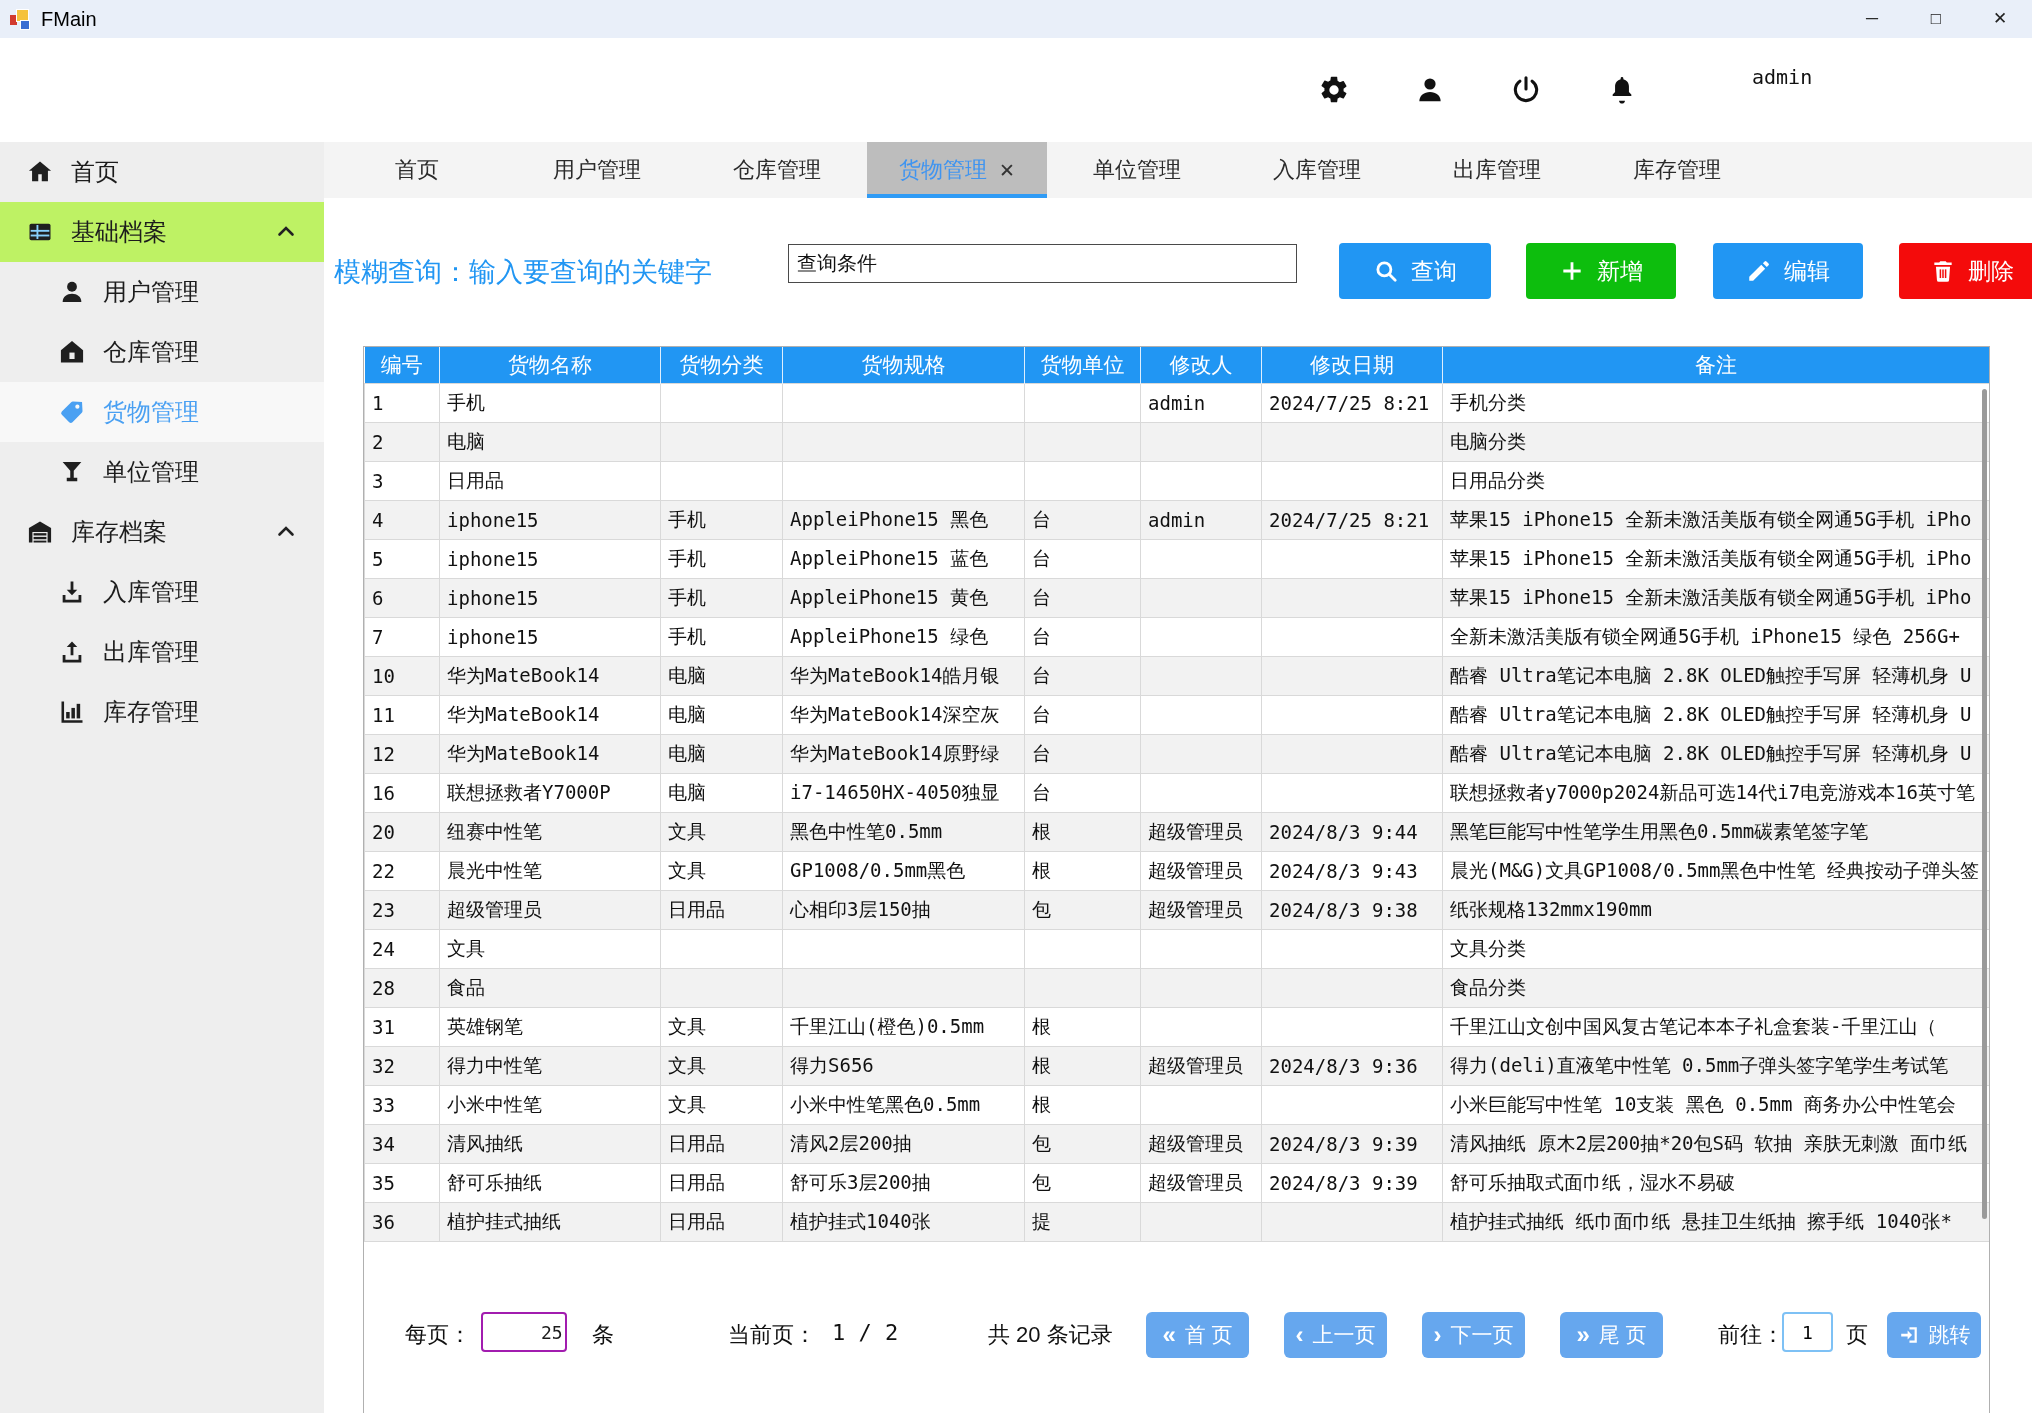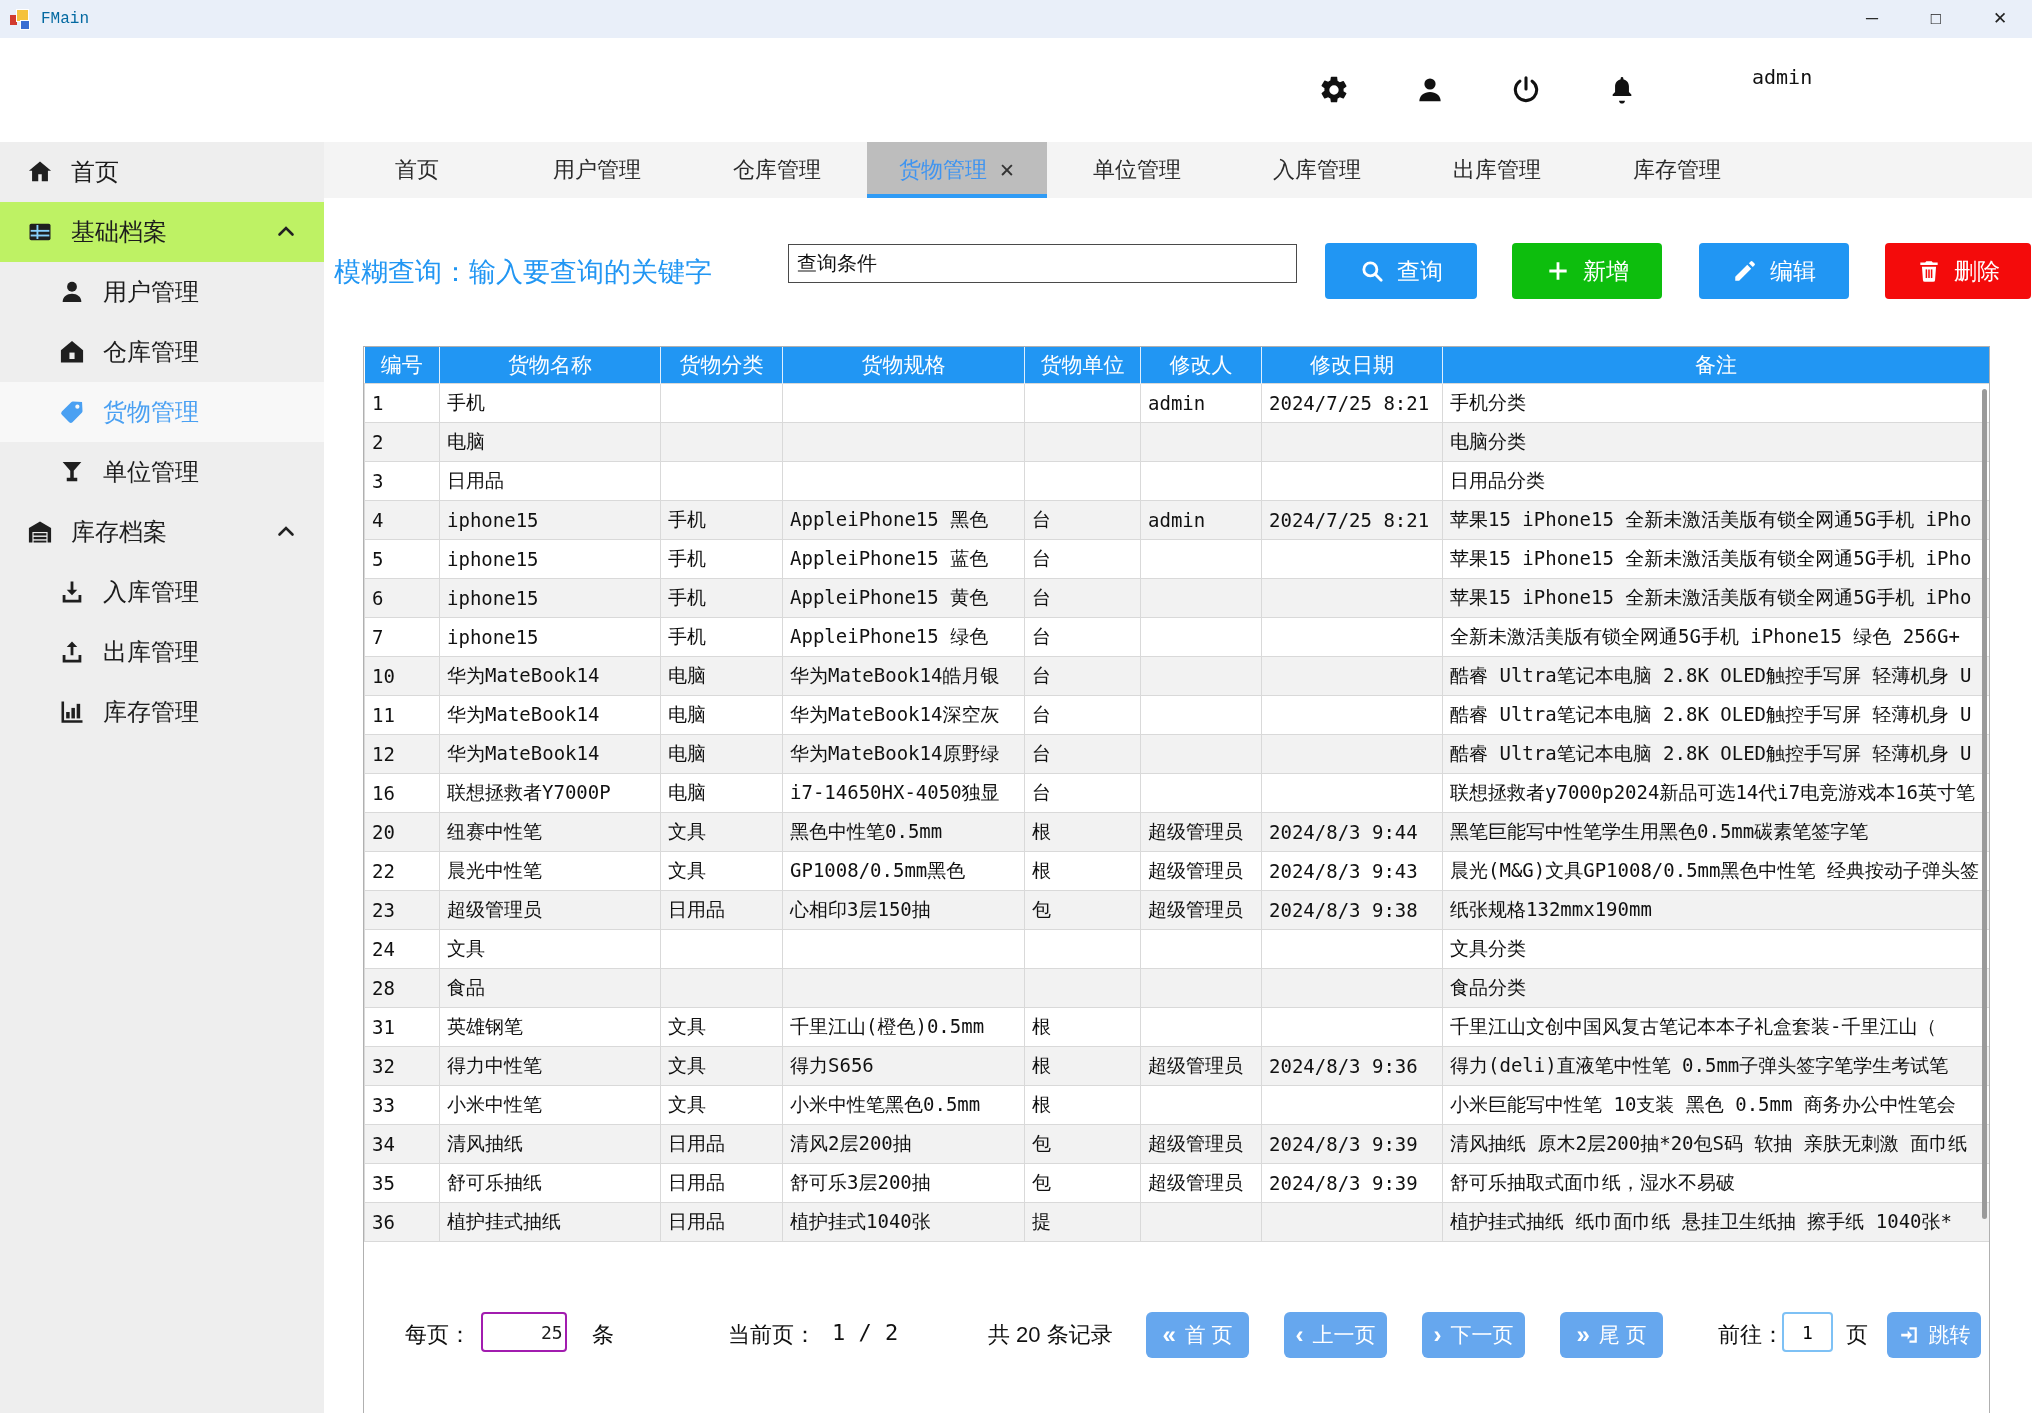--- a/index.html
+++ b/index.html
@@ -7,21 +7,21 @@
        font-family:"Liberation Sans",sans-serif;color:#1c1c1c;}
   .mono{font-family:"DejaVu Sans Mono",monospace;}
 
   
   .titlebar{position:absolute;left:0;top:0;width:2032px;height:38px;background:#e9eff9;
             border-bottom:1px solid #dbe2ee;display:flex;align-items:center;}
   .app-icon{position:relative;width:22px;height:22px;margin-left:9px;}
   .app-icon .sq1{position:absolute;left:1px;top:7px;width:7px;height:10px;background:#d23b2e;}
   .app-icon .sq2{position:absolute;left:7px;top:1px;width:11px;height:11px;background:#f5c23c;border:1px solid #fff;}
   .app-icon .sq3{position:absolute;left:11px;top:12px;width:8px;height:8px;background:#3c6fd2;border:1px solid #fff;}
-  .win-title{margin-left:10px;font-size:16px;color:#0369a1;font-family:Liberation Mono, monospace;}
+  .win-title{margin-left:10px;font-size:20px;color:#000000;}
   .win-controls{margin-left:auto;display:flex;height:38px;}
   .wc{width:64px;height:38px;line-height:38px;text-align:center;font-size:17px;color:#222;cursor:default;}
 
   
   .header{position:absolute;left:0;top:38px;width:2032px;height:104px;background:#fff;}
   .header-icons{position:absolute;left:1318px;top:36px;display:flex;gap:64px;}
   .hicon{width:32px;height:32px;}
   .hicon svg{width:32px;height:32px;}
   .user-block{position:absolute;left:1752px;top:24px;line-height:31px;font-size:20px;color:#111;}
 
@@ -48,21 +48,21 @@
   .tab.active{background:#bdbdbd;color:#3f94f0;}
   .tab.active::after{content:"";position:absolute;left:0;right:0;bottom:0;height:4px;background:#2f9bf5;}
   .tab-close{margin-left:12px;font-size:19px;color:#333;}
 
   
   .search-label{position:absolute;left:10px;top:112px;font-size:27px;color:#2196f3;}
   .search-input{position:absolute;left:464px;top:102px;width:509px;height:39px;border:1px solid #4a4a4a;
                 box-sizing:border-box;font-size:20px;padding:0 8px;color:#111;background:#fff;border-radius:0;outline:none;}
   .btn{position:absolute;top:101px;height:56px;border:none;border-radius:4px;color:#fff;font-size:23px;
        display:flex;align-items:center;justify-content:center;gap:12px;cursor:default;
-       font-family:"Liberation Sans",sans-serif;}
+       font-family:"Liberation Sans",sans-serif;margin-left:14px;}
   .btn svg{width:26px;height:26px;}
   .btn-query{left:1001px;width:152px;background:#2196f3;}
   .btn-add{left:1188px;width:150px;background:#0dbe0d;}
   .btn-edit{left:1375px;width:150px;background:#2196f3;}
   .btn-delete{left:1561px;width:146px;background:#f40b0b;}
 
   
   .table-wrap{position:absolute;left:39px;top:204px;width:1627px;height:1090px;border:1px solid #b0b0b0;
               box-sizing:border-box;background:#fff;overflow:hidden;}
   table.grid{border-collapse:collapse;table-layout:fixed;width:1625px;}

